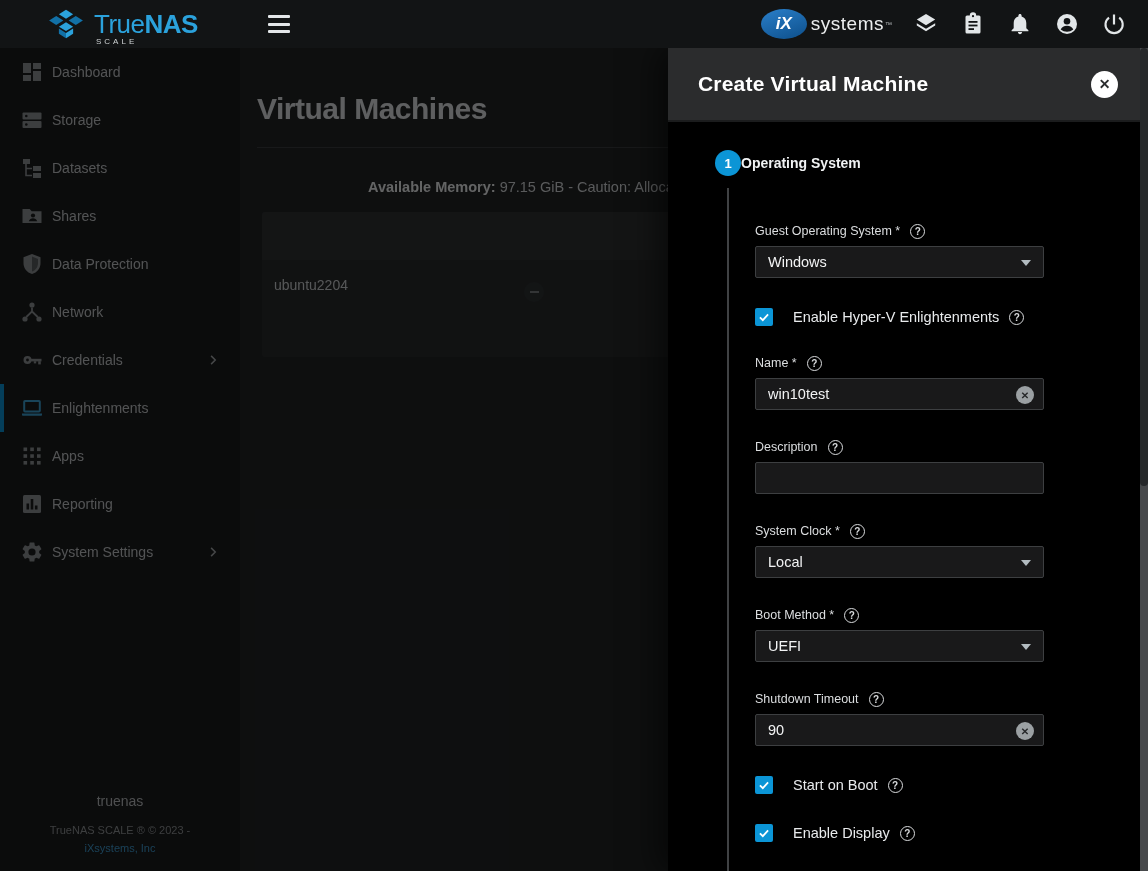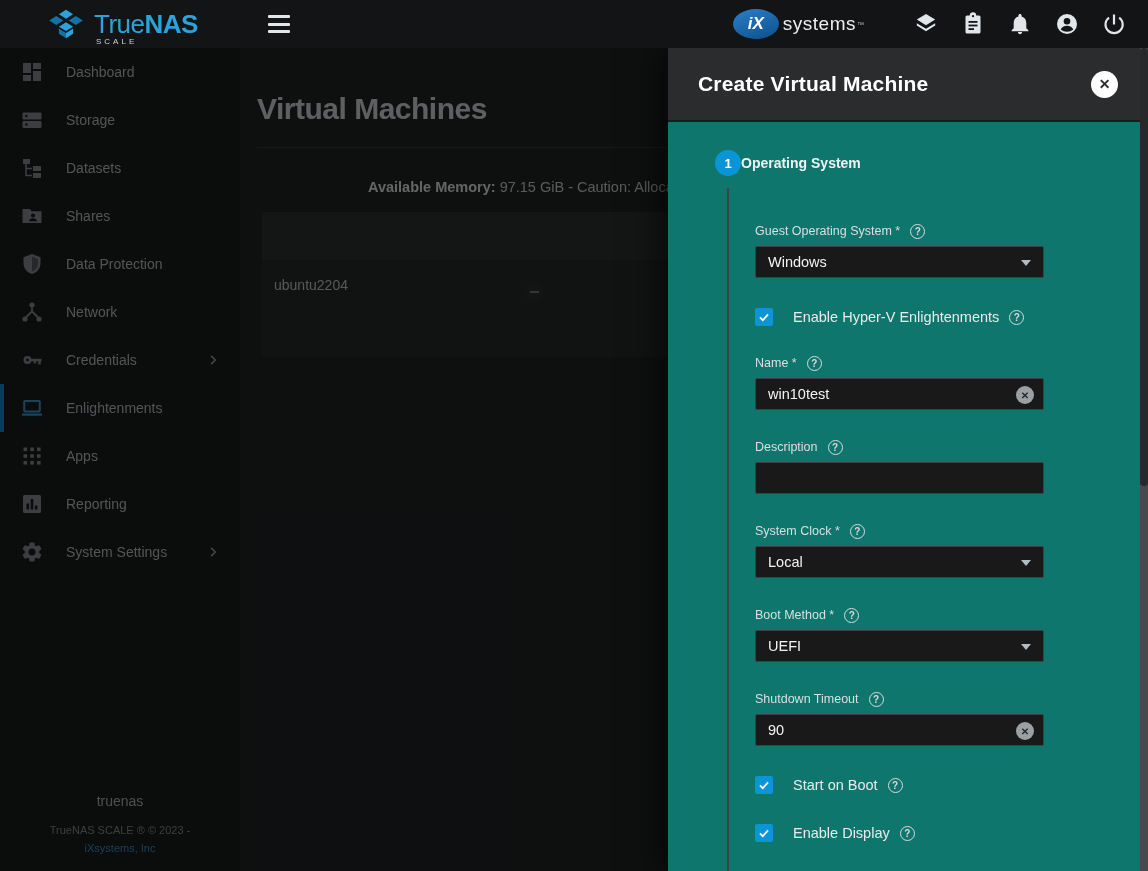--- a/index.html
+++ b/index.html
@@ -12,37 +12,37 @@
           display:flex;align-items:center;z-index:30;}
   .brand{width:240px;height:48px;display:flex;align-items:center;padding-left:46px;position:relative;}
   .brand-logo{width:40px;height:32px;margin-right:8px;}
   .brand-text{position:relative;line-height:1;}
   .brand-true{font-size:26px;color:#2ba2dc;font-weight:400;letter-spacing:-0.5px;}
   .brand-nas{font-size:26px;color:#2ba2dc;font-weight:700;letter-spacing:-0.5px;}
   .brand-sub{position:absolute;left:2px;top:27px;font-size:8px;letter-spacing:3px;color:#cfd3d5;}
   .menu-btn{width:26px;height:20px;margin-left:26px;display:flex;flex-direction:column;justify-content:space-between;
             background:none;border:none;cursor:pointer;padding:1px 2px;}
   .menu-btn span{display:block;height:3px;background:#e3e7e9;border-radius:1px;}
-  .tb-right{margin-left:auto;display:flex;align-items:center;padding-right:22px;gap:28px;}
+  .tb-right{margin-left:auto;display:flex;align-items:center;padding-right:22px;}
   .ix-logo{display:flex;align-items:center;margin-right:22px;}
   .ix-mark{width:46px;height:30px;border-radius:50%;background:linear-gradient(160deg,#2a7fc9,#0d4f8b);
            color:#fff;font-style:italic;font-weight:700;font-size:17px;display:flex;align-items:center;justify-content:center;}
   .ix-text{color:#eceeef;font-size:19px;font-weight:300;margin-left:4px;letter-spacing:0.5px;}
   .ix-tm{color:#b9bdbf;font-size:7px;vertical-align:top;margin-left:1px;}
   .tb-icons{display:flex;align-items:center;gap:23px;}
   .tb-icon{width:24px;height:24px;background:none;border:none;padding:0;cursor:pointer;color:#e2e6e8;}
   .tb-icon svg{width:24px;height:24px;fill:currentColor;display:block;}
 
   
   .sidebar{position:absolute;left:0;top:48px;width:240px;height:823px;background:#1b1d1e;z-index:1;}
   .nav-item{position:relative;height:48px;display:flex;align-items:center;padding:0 18px 0 20px;cursor:pointer;}
   .nav-icon{width:24px;height:24px;color:#8f9396;flex:0 0 24px;}
   .nav-icon svg{width:24px;height:24px;fill:currentColor;display:block;}
   .nav-icon .cut{fill:#1b1d1e;}
-  .nav-label{margin-left:22px;font-size:14px;color:#c4c7c9;}
+  .nav-label{margin-left:8px;font-size:14px;color:#c4c7c9;}
   .nav-chevron{margin-left:auto;width:18px;height:18px;color:#a6aaac;}
   .nav-chevron svg{width:18px;height:18px;display:block;}
   .nav-item.active::before{content:"";position:absolute;left:0;top:0;width:4px;height:48px;background:#0b95d6;}
   .nav-item.active .nav-icon{color:#3da3d4;}
   .sidebar-footer{position:absolute;left:0;top:745px;width:240px;text-align:center;}
   .host-name{font-size:14px;color:#b9bcbe;margin-bottom:15px;}
   .copyright{font-size:11px;color:#909496;margin-bottom:6px;}
   .company-link{font-size:11px;color:#3e9bd0;}
 
   
@@ -59,21 +59,21 @@
   .vm-name{font-size:14px;color:#ced1d3;}
   .toggle{position:relative;width:34px;height:14px;border-radius:7px;background:#434649;}
   .toggle .knob{position:absolute;left:-3px;top:-3px;width:20px;height:20px;border-radius:50%;background:#2f3234;
                 display:flex;align-items:center;justify-content:center;}
   .toggle .knob::after{content:"";width:9px;height:2px;background:#7b7e81;}
 
   
   .overlay{position:absolute;left:0;top:48px;width:1148px;height:823px;background:rgba(0,0,0,0.58);z-index:5;}
 
   
-  .panel{position:absolute;left:668px;top:48px;width:480px;height:823px;background:#0f766e;z-index:10;
+  .panel{position:absolute;left:668px;top:48px;width:480px;height:823px;background:#000000;z-index:10;
          box-shadow:-10px 0 30px rgba(0,0,0,0.55);}
   .panel-header{height:74px;background:#2b2c2d;border-bottom:2px solid #1b1c1d;display:flex;align-items:center;
                 justify-content:space-between;padding:0 30px 0 30px;}
   .panel-title{margin:0;font-size:21px;font-weight:700;color:#ffffff;letter-spacing:0.2px;}
   .close-btn{width:27px;height:27px;border-radius:50%;background:#ffffff;border:none;cursor:pointer;
              display:flex;align-items:center;justify-content:center;color:#2a2c2e;font-size:14px;font-weight:700;padding:0;}
   .panel-body{position:absolute;left:0;top:76px;right:0;bottom:0;}
   .step-connector{position:absolute;left:59px;top:64px;bottom:0;width:2px;background:#404244;}
   .stepper{display:flex;align-items:center;margin:26px 0 0 47px;position:relative;}
   .step-circle{width:26px;height:26px;border-radius:50%;background:#0b95d6;color:#fff;font-size:13px;font-weight:700;

